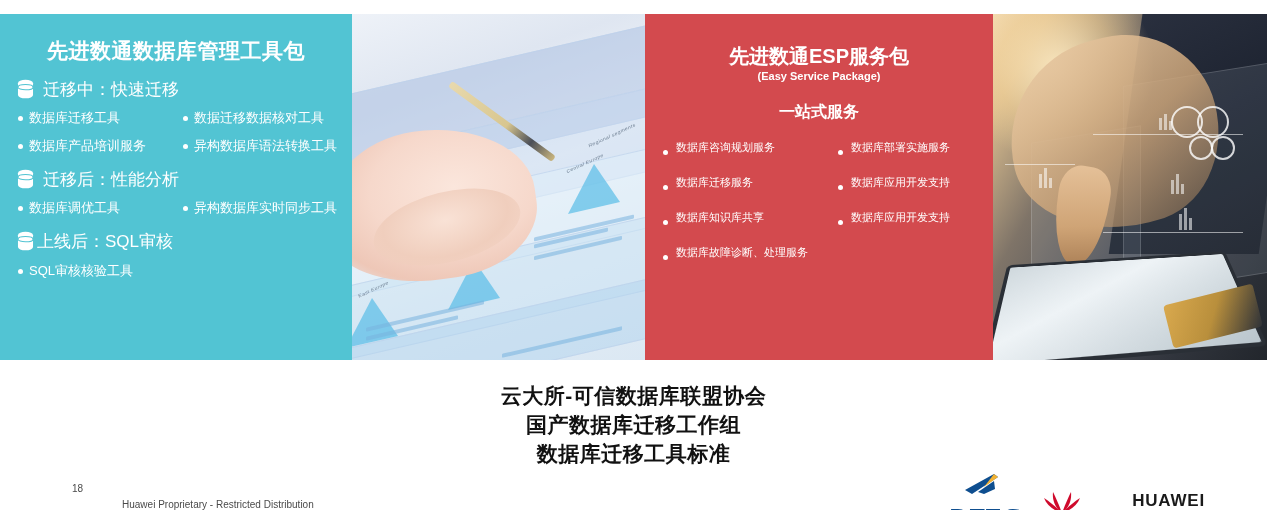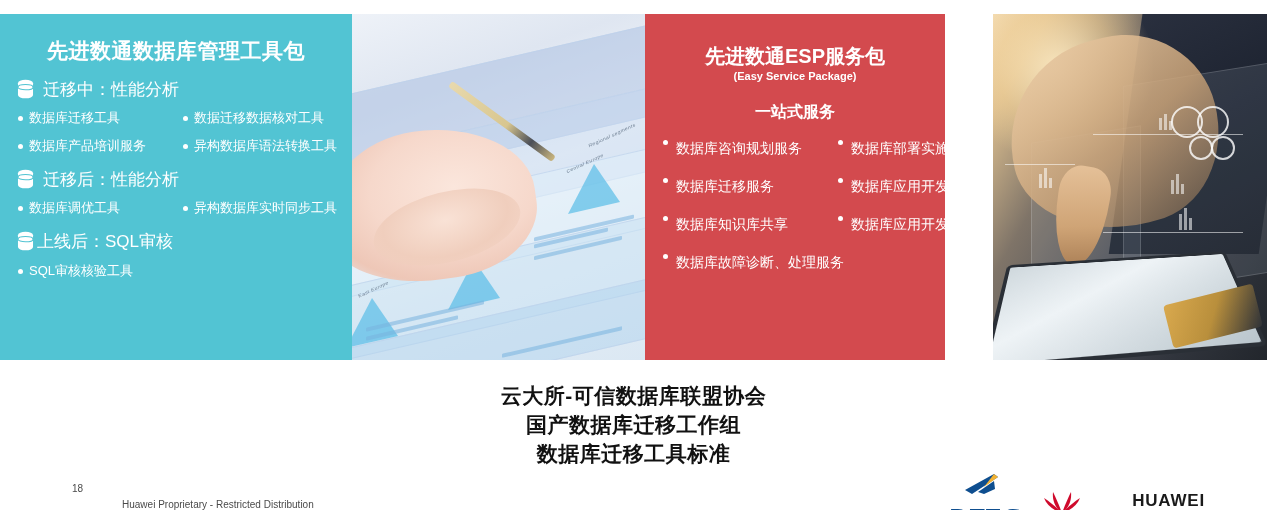--- a/index.html
+++ b/index.html
@@ -87,39 +87,39 @@
     border-radius: 50%; transform: rotate(-14deg);
   }
   .pm-pen {
     position: absolute; left: 86px; top: 104px; width: 128px; height: 7px;
     background: linear-gradient(90deg,#e8d9ad 0%,#d8c68f 55%,#4b4f58 78%,#c9b57e 100%);
     transform: rotate(36deg); border-radius: 3px;
   }
 
   
   .panel-red {
-    position: absolute; left: 645px; top: 0; width: 300px; height: 346px;
+    position: absolute; left: 645px; top: 0; width: 348px; height: 346px;
     background: #d34a4e; color: #ffffff; padding: 16px 10px 0 10px;
   }
   .panel-red h1 {
     font-size: 20px; font-weight: bold; text-align: center; line-height: 1.2;
     margin: 14px 0 2px 0;
   }
   .panel-red .sub {
     font-size: 11px; font-weight: bold; text-align: center; margin-bottom: 20px;
   }
   .panel-red .onestop {
     font-size: 16px; font-weight: bold; text-align: center; margin-bottom: 17px;
   }
   .r-grid {
     display: grid; grid-template-columns: 175px 1fr; row-gap: 20px; margin-left: 8px;
   }
   .r-bul {
-    display: flex; align-items: flex-start; gap: 8px;
-    font-size: 14px; white-space: nowrap;
+    display: flex; align-items: flex-end; gap: 8px;
+    font-size: 11px; white-space: nowrap;
   }
   .r-bul .dot { width: 5px; height: 5px; flex: 0 0 5px; }
   .r-full { grid-column: 1 / -1; }
 
   
   .photo-right {
     position: absolute; left: 993px; top: 0; width: 274px; height: 346px;
     overflow: hidden;
     background: linear-gradient(120deg,#f3dcb4 0%,#d9bc8e 12%,#7f7468 32%,#4a4d55 58%,#30343c 80%,#22262c 100%);
   }
@@ -208,21 +208,21 @@
 
     <div class="panel-teal">
       <h1>先进数通数据库管理工具包</h1>
 
       <div class="sec-head">
         <svg class="db-icon" viewBox="0 0 24 26">
           <ellipse cx="12" cy="5" rx="9.5" ry="4.2" fill="#ffffff"></ellipse>
           <path d="M2.5 5 V20 a9.5 4.2 0 0 0 19 0 V5" fill="#ffffff"></path>
           <ellipse cx="12" cy="10" rx="9.5" ry="3.4" fill="none" stroke="#52c4d3" stroke-width="1.4"></ellipse>
         </svg>
-        <span>迁移中：性能分析</span>
+        <span>迁移中：快速迁移</span>
       </div>
 
       <div class="bul-grid">
         <div class="bul">
             <span class="dot"></span>
             <span>数据库迁移工具</span>
           </div>
         <div class="bul">
             <span class="dot"></span>
             <span>数据迁移数据核对工具</span>

